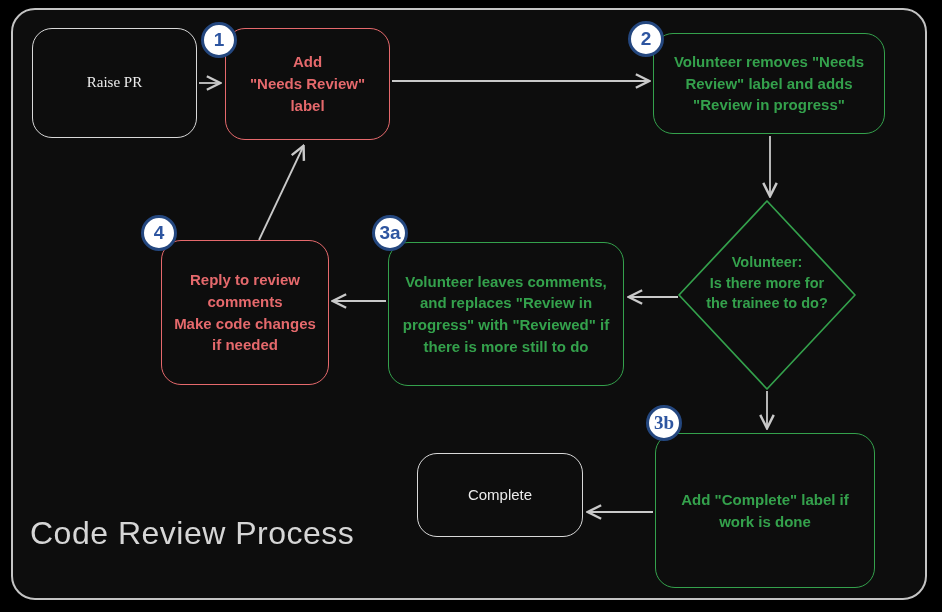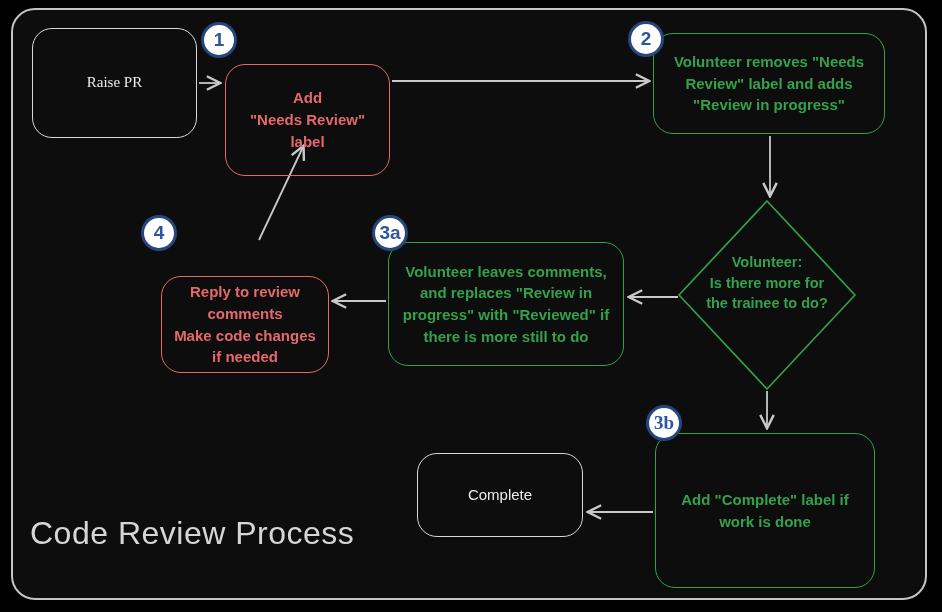--- a/index.html
+++ b/index.html
@@ -44,21 +44,21 @@
     align-items: center;
     justify-content: center;
     text-align: center;
     border-radius: 20px;
     font-size: 15px;
     line-height: 1.45;
     font-weight: 600;
     white-space: pre-line;
     padding: 6px 10px;
   }
-  .node.red   { border: 1.6px solid var(--red, #e5696c);  color: var(--red, #e5696c); margin-top: 36px; }
+  .node.red   { border: 1.6px solid var(--red, #e5696c);  color: var(--red, #e5696c); }
   .node.green { border: 1.6px solid var(--green, #34a14c); color: var(--green, #34a14c); }
   .node.gray  { border: 1.6px solid var(--box_gray, #d8d8d8); color: var(--text_gray, #ececec); font-weight: 500; }
   .badge {
     position: absolute;
     width: 36px; height: 36px;
     box-sizing: border-box;
     border-radius: 50%;
     background: var(--badge_bg, #fff);
     border: 3px solid var(--badge_border, #24477f);
     color: var(--badge_text, #2d55a0);
@@ -120,26 +120,26 @@
 label</div>
 
   <div class="node green" style="left:653px; top:33px; width:232px; height:101px;">Volunteer removes "Needs
 Review" label and adds
 "Review in progress"</div>
 
   <div class="diamond-label">Volunteer:
 Is there more for
 the trainee to do?</div>
 
-  <div class="node green" style="left:388px; top:242px; width:236px; height:124px; padding:6px 6px;">Volunteer leaves comments,
+  <div class="node green" style="left:388px; top:242px; width:236px; height:144px; padding:6px 6px;">Volunteer leaves comments,
 and replaces "Review in
 progress" with "Reviewed" if
 there is more still to do</div>
 
-  <div class="node red" style="left:161px; top:240px; width:168px; height:97px;">Reply to review
+  <div class="node red" style="left:161px; top:240px; width:168px; height:145px;">Reply to review
 comments
 Make code changes
 if needed</div>
 
   <div class="node green" style="left:655px; top:433px; width:220px; height:155px;">Add "Complete" label if
 work is done</div>
 
   <div class="node gray" style="left:417px; top:453px; width:166px; height:84px;">Complete</div>
 
   <div class="badge" style="left:201px; top:22px;">1</div>

